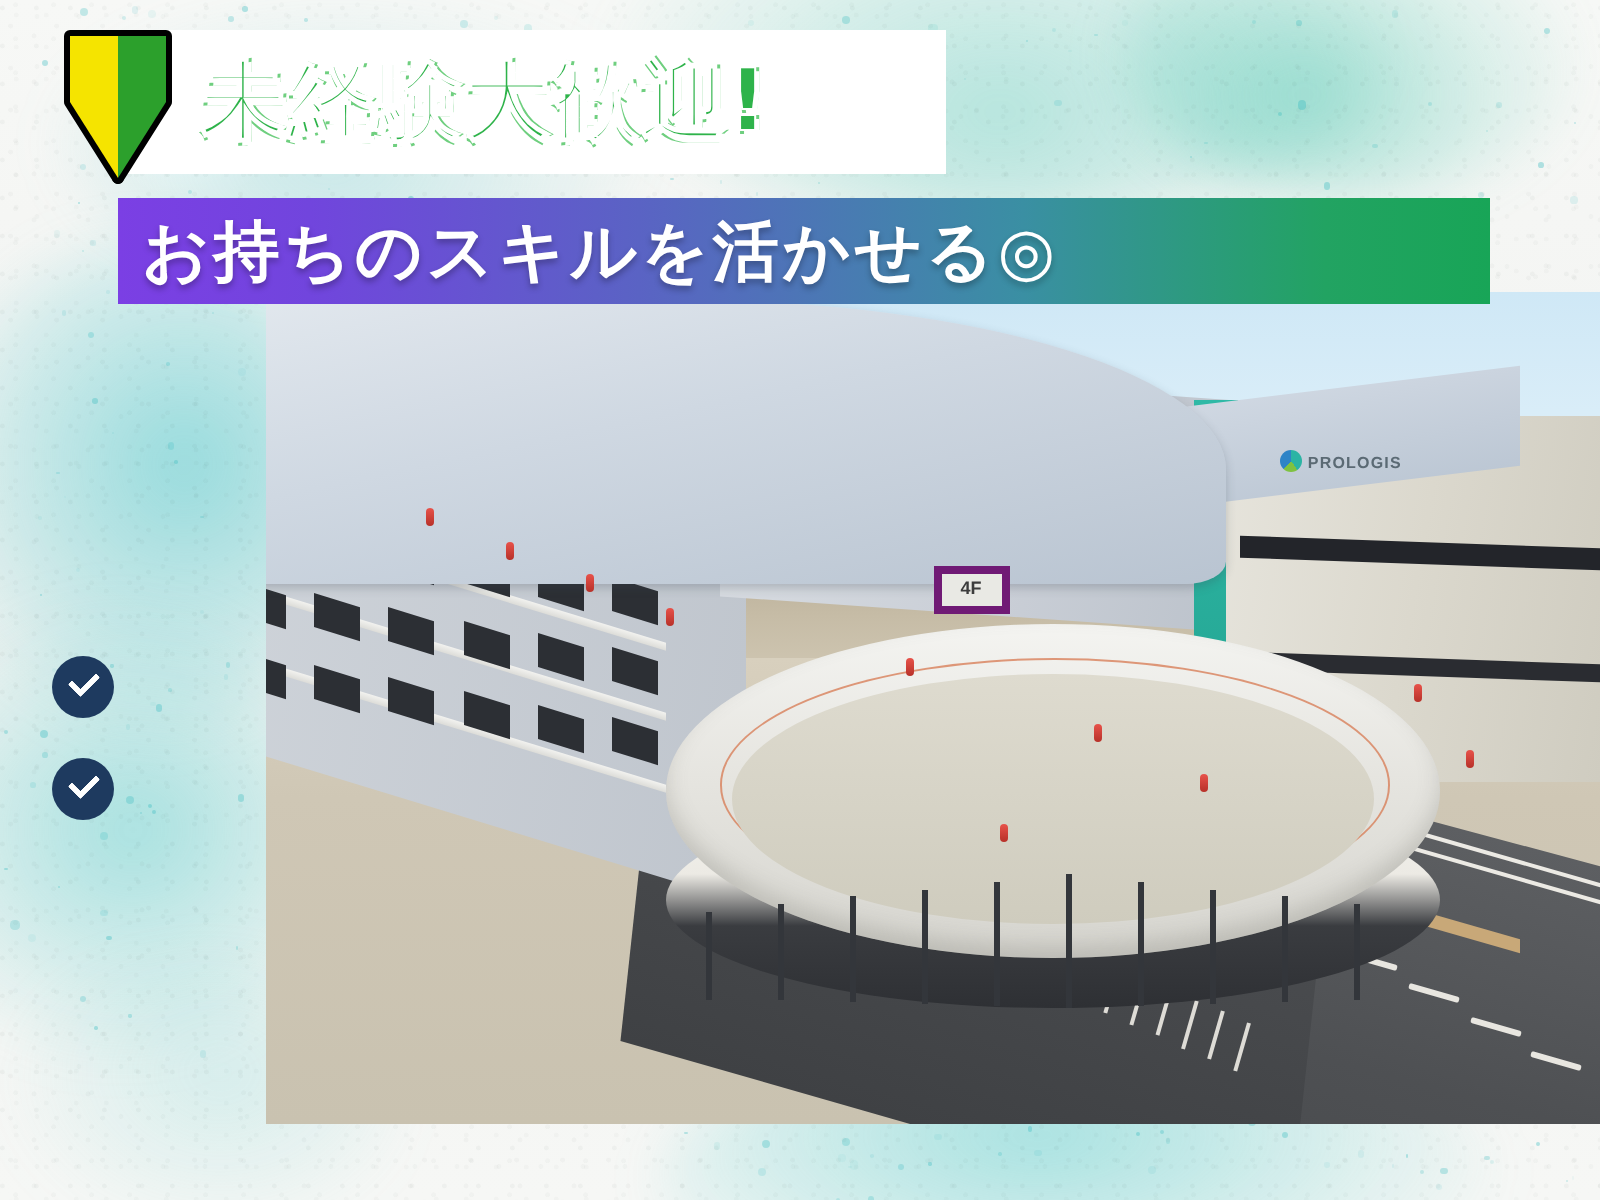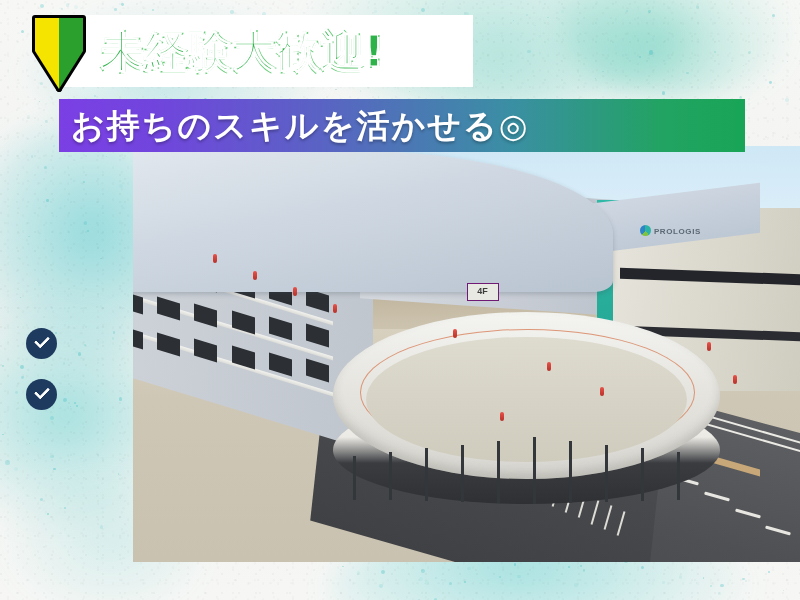--- a/index.html
+++ b/index.html
@@ -107,21 +107,21 @@
     box-shadow:inset 0 -6px 10px rgba(110,110,105,.25);}
   .ramp-inner{position:absolute;left:35%;top:46%;width:48%;height:30%;
     border-radius:50%;background:linear-gradient(180deg,#dedbcf 0%,#cfccbe 100%);}
   .ramp-line{position:absolute;border-radius:50%;border:1px solid rgba(214,120,80,.75);
     border-bottom-color:rgba(214,120,80,.85);}
   .ramp-base{position:absolute;left:30%;top:60%;width:58%;height:26%;
     border-radius:50%;
     background:linear-gradient(180deg,#f6f6f3 0%,#eceae4 38%,#3a3c40 62%,#2e3034 100%);}
   .ramp-col{position:absolute;width:3px;background:#33363b;}
   .sign4f{position:absolute;left:50%;top:33%;width:30px;height:16px;
-    background:#e9e9e4;border:1px solid #701a75;
+    background:#e9e9e4;border:4px solid #701a75;
     font-size:9px;color:#3c3c3c;text-align:center;line-height:15px;font-weight:bold;}
   .prologis{position:absolute;left:76%;top:19%;display:flex;align-items:flex-end;gap:3px;}
   .pl-mark{width:11px;height:11px;border-radius:50%;
     background:conic-gradient(#2bb4a4 0 40%, #7fc241 0 62%, #2e84c7 0 100%);}
   .pl-text{font-size:8px;letter-spacing:.6px;color:#5b6a74;font-weight:bold;}
 
   
   .banner-white{
     position:absolute;left:58px;top:15px;width:415px;height:72px;
     background:#ffffff;display:flex;align-items:center;

